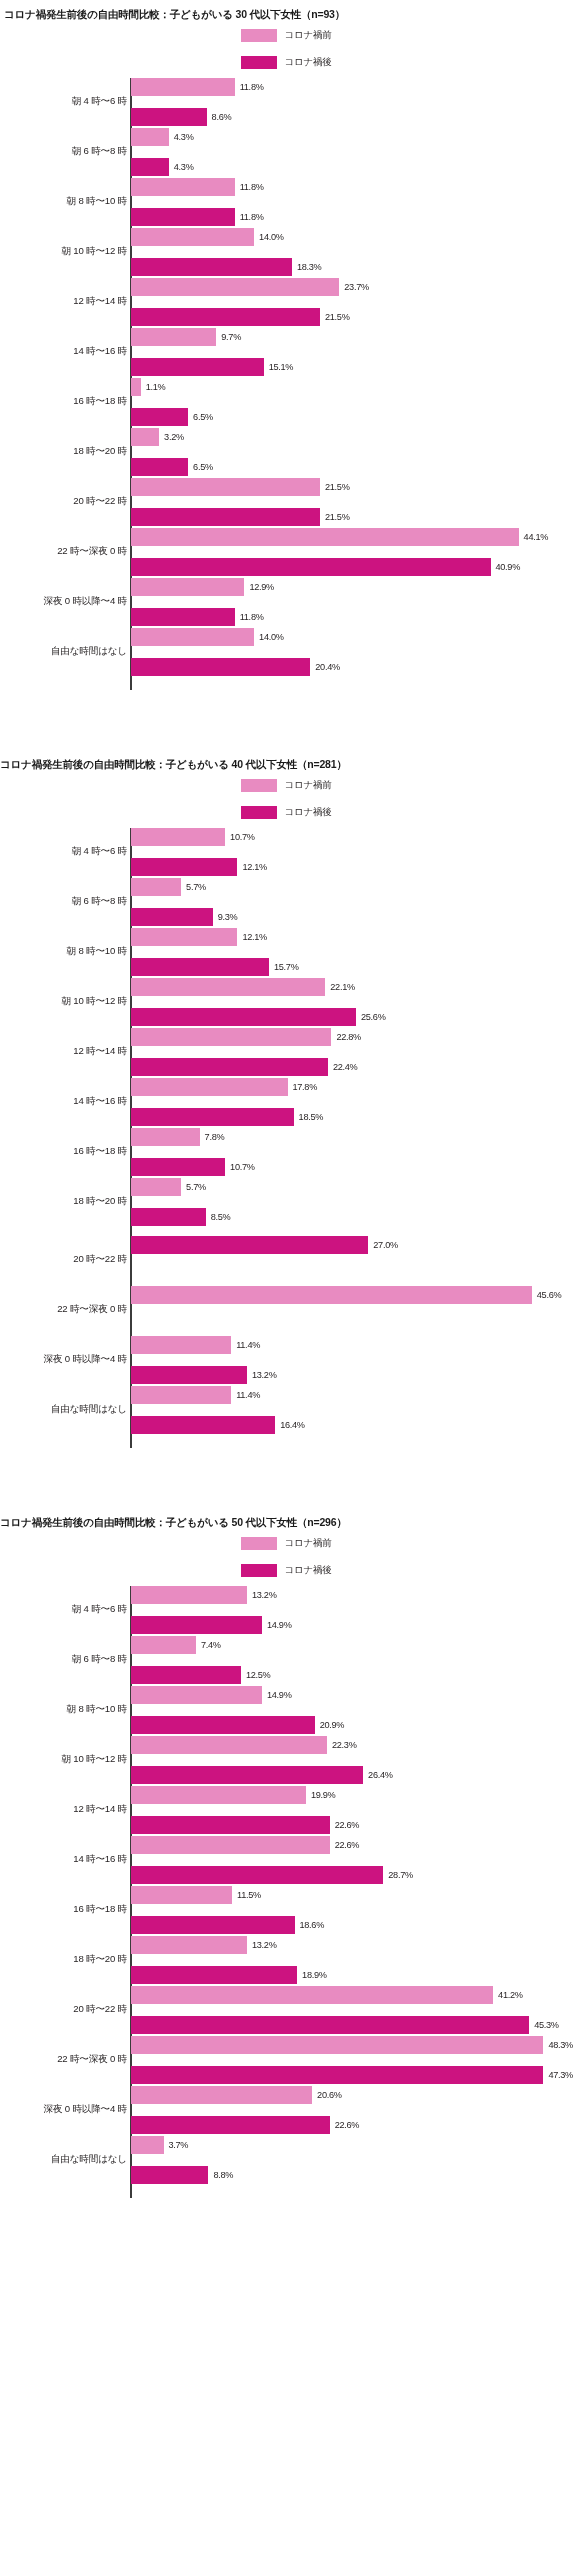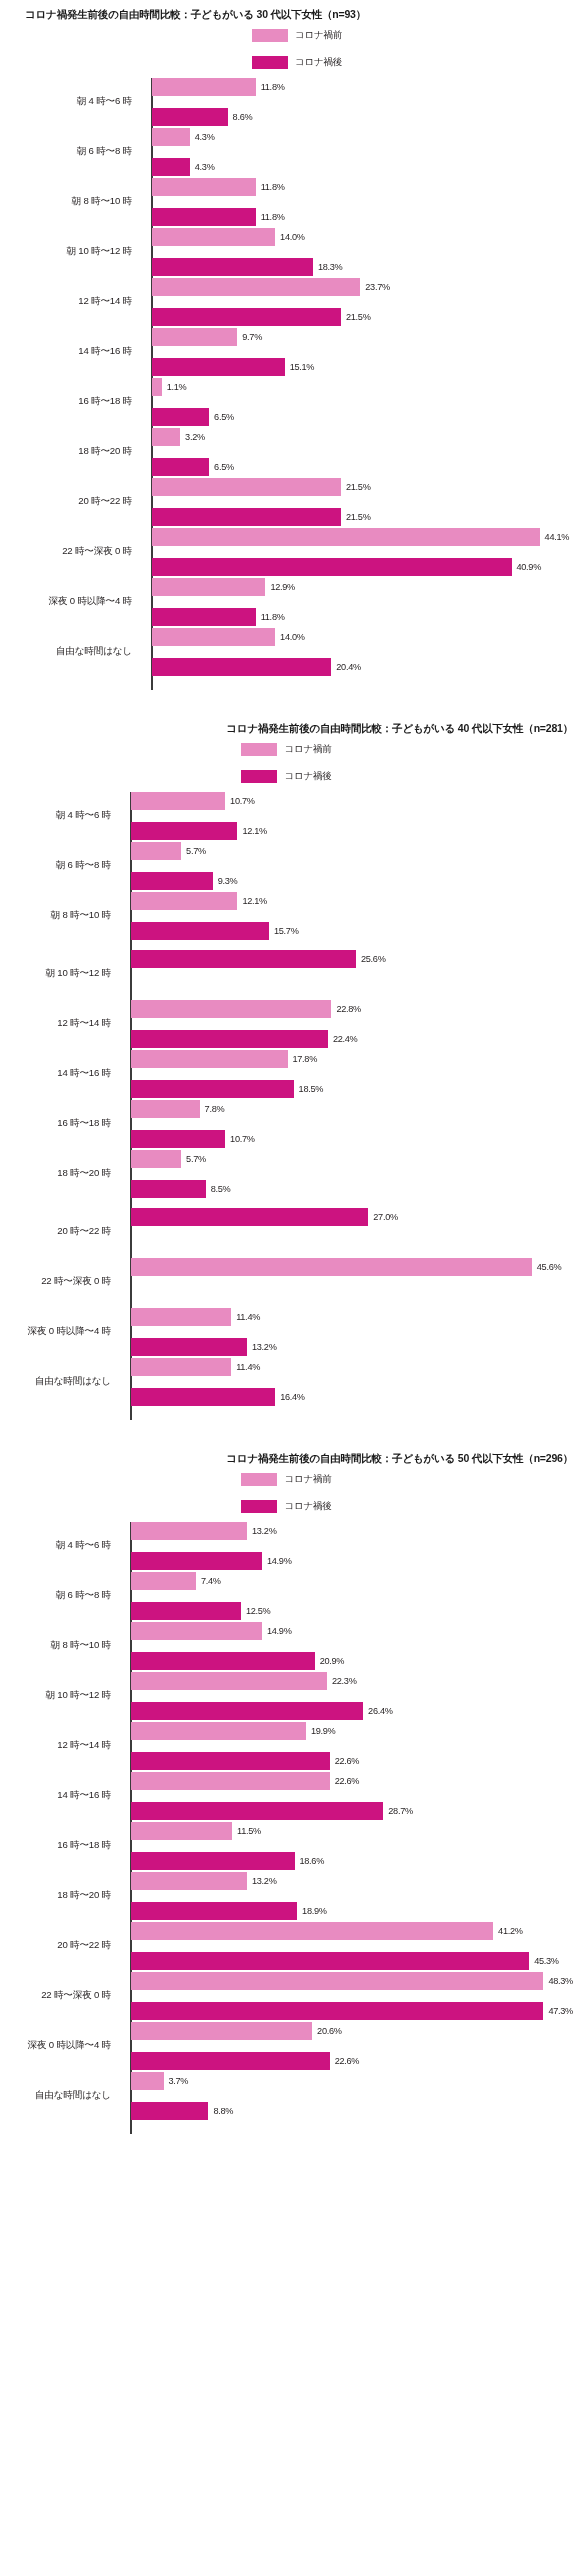--- a/index.html
+++ b/index.html
@@ -14,21 +14,21 @@
   .chart-block { position: relative; width: 573px; }
 
   .chart-title {
     font-size: 10.5px;
     font-weight: bold;
     letter-spacing: -0.2px;
     color: #1a1a1a;
     white-space: nowrap;
   }
   .chart-title.left { text-align: left; padding-left: 4px; }
-  .chart-title.center { text-align: right; }
+  .chart-title.center { text-align: left; margin-top: 36px; }
 
   .legend {
     display: flex;
     justify-content: center;
     align-items: center;
     gap: 14px;
     margin-top: 7px;
     flex-direction: column;
   }
   .legend-item { display: flex; align-items: center; gap: 7px; }
@@ -50,21 +50,21 @@
   }
 
   .row {
     position: relative;
     height: 46px;
     margin-bottom: 2px;
   }
   .row-label {
     position: absolute;
     right: 100%;
-    margin-right: 20px;
+    margin-right: 4px;
     top: 50%;
     transform: translateY(-50%);
     font-size: 9.6px;
     letter-spacing: -0.2px;
     white-space: nowrap;
     color: #231f20;
     text-align: right;
   }
   .bar-wrap {
     position: relative;
@@ -85,21 +85,21 @@
     letter-spacing: -0.3px;
     margin-left: 5px;
     color: #231f20;
     white-space: nowrap;
   }
 </style>
 </head>
 <body>
 
 <div id="root">
-    <div class="chart-block" style="padding-top: 8px; padding-left: 21px;">
+    <div class="chart-block" style="padding-top: 8px;">
       <div class="chart-title left">コロナ禍発生前後の自由時間比較：子どもがいる 30 代以下女性（n=93）</div>
       <div class="legend">
         <div class="legend-item">
           <span class="legend-swatch" style="background: rgb(232, 139, 193);"></span>
           <span class="legend-label">コロナ禍前</span>
         </div>
         <div class="legend-item">
           <span class="legend-swatch" style="background: rgb(204, 19, 128);"></span>
           <span class="legend-label">コロナ禍後</span>
         </div>
@@ -283,20 +283,24 @@
             <div class="bar before" style="width: 106.4px; background: rgb(232, 139, 193);"></div>
             <span class="bar-value">12.1%</span>
           </div>
           <div class="bar-wrap after">
             <div class="bar after" style="width: 138px; background: rgb(204, 19, 128);"></div>
             <span class="bar-value">15.7%</span>
           </div>
         </div>
         <div class="row">
           <div class="row-label">朝 10 時〜12 時</div>
+          <div class="bar-wrap before">
+            <div class="bar before" style="width: 194.3px; background: rgb(232, 139, 193);"></div>
+            <span class="bar-value">22.1%</span>
+          </div>
           <div class="bar-wrap after">
             <div class="bar after" style="width: 225px; background: rgb(204, 19, 128);"></div>
             <span class="bar-value">25.6%</span>
           </div>
         </div>
         <div class="row">
           <div class="row-label">12 時〜14 時</div>
           <div class="bar-wrap before">
             <div class="bar before" style="width: 200.4px; background: rgb(232, 139, 193);"></div>
             <span class="bar-value">22.8%</span>

